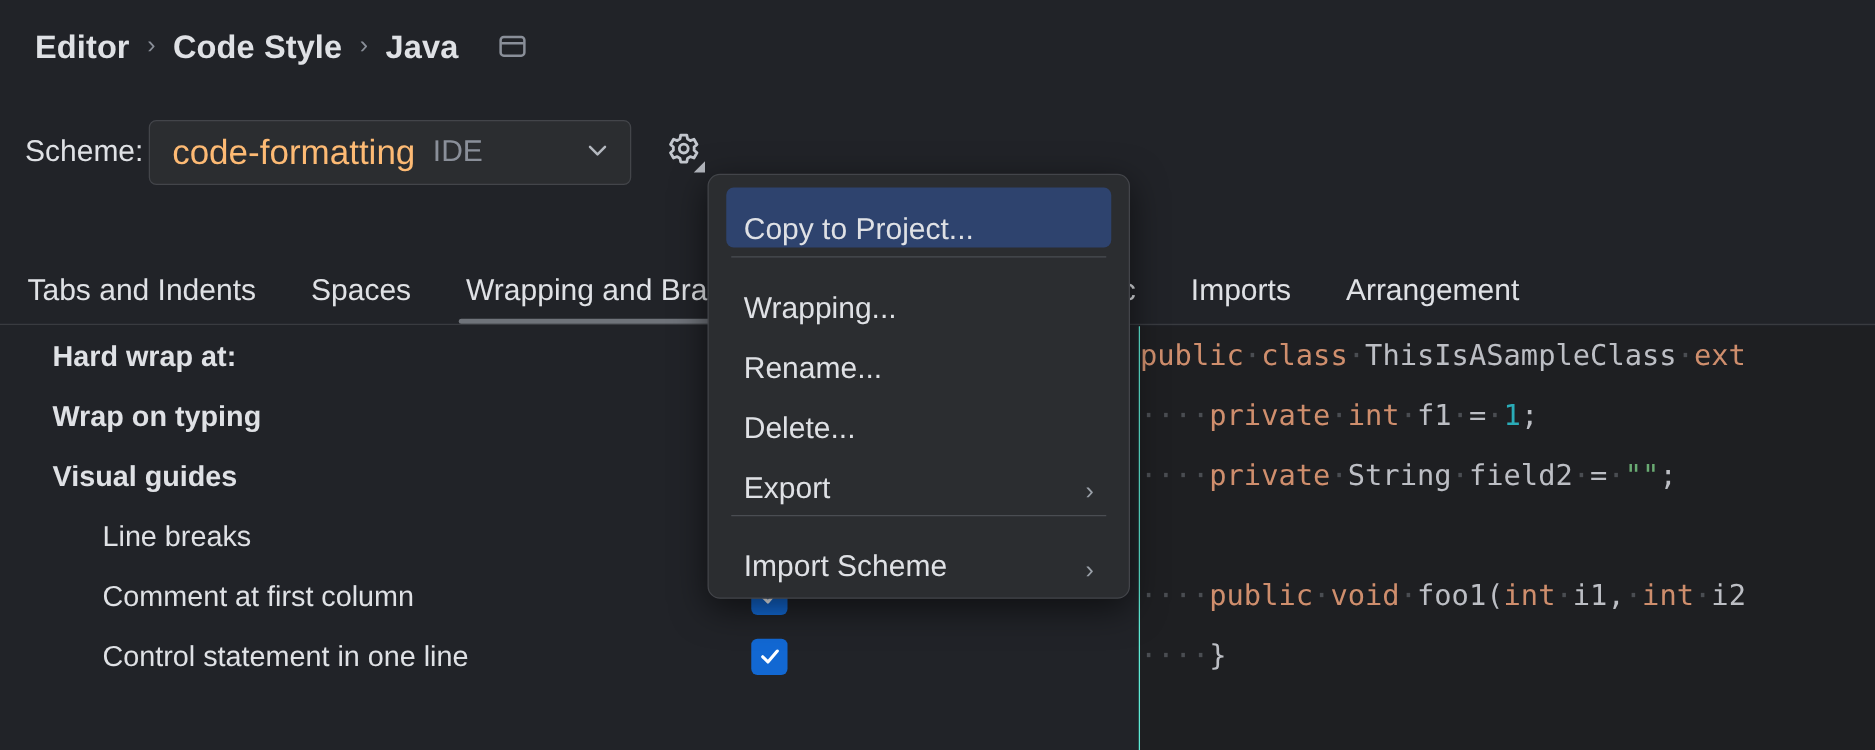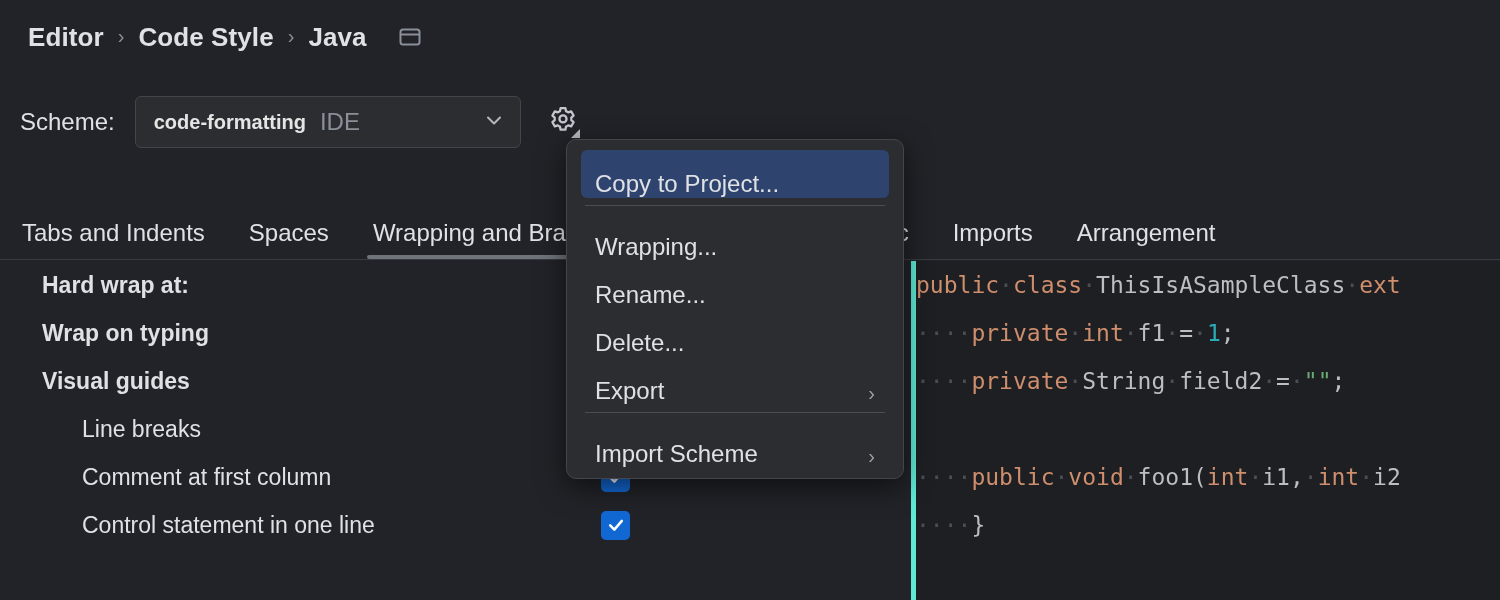--- a/index.html
+++ b/index.html
@@ -49,37 +49,36 @@
     position: absolute;
     left: 20px;
     top: 96px;
     height: 52px;
     display: flex;
     align-items: center;
   }
   #scheme-label {
     font-size: 24px;
     color: #dfe1e5;
-    margin-right: 20px;
+    margin-right: 4px;
   }
   #scheme-combo {
     width: 386px;
     height: 52px;
     box-sizing: border-box;
     background: #2b2d30;
     border: 1px solid #43454a;
     border-radius: 6px;
     display: flex;
     align-items: center;
     padding: 0 14px 0 18px;
   }
   #scheme-combo .scheme-name {
-    font-size: 20px;
-    color: #e5e5e5;
-    font-weight: bold;
+    font-size: 28px;
+    color: #fdba74;
   }
   #scheme-combo .scheme-tag {
     font-size: 24px;
     color: #8a8f99;
     margin-left: 14px;
     flex: 1;
   }
   #gear-button {
     margin-left: 24px;
     width: 36px;
@@ -178,21 +177,21 @@
   }
 
   
   #code-preview {
     position: absolute;
     left: 911px;
     top: 261px;
     width: 589px;
     height: 339px;
     background: #1e1f22;
-    border-left: 5px solid #5eead4;
+    border-left: 1px solid #5eead4;
     overflow: hidden;
     box-sizing: border-box;
   }
   #code-lines {
     font-family: "DejaVu Sans Mono", monospace;
     font-size: 23px;
     line-height: 48px;
     padding-top: 0px;
     white-space: pre;
   }

